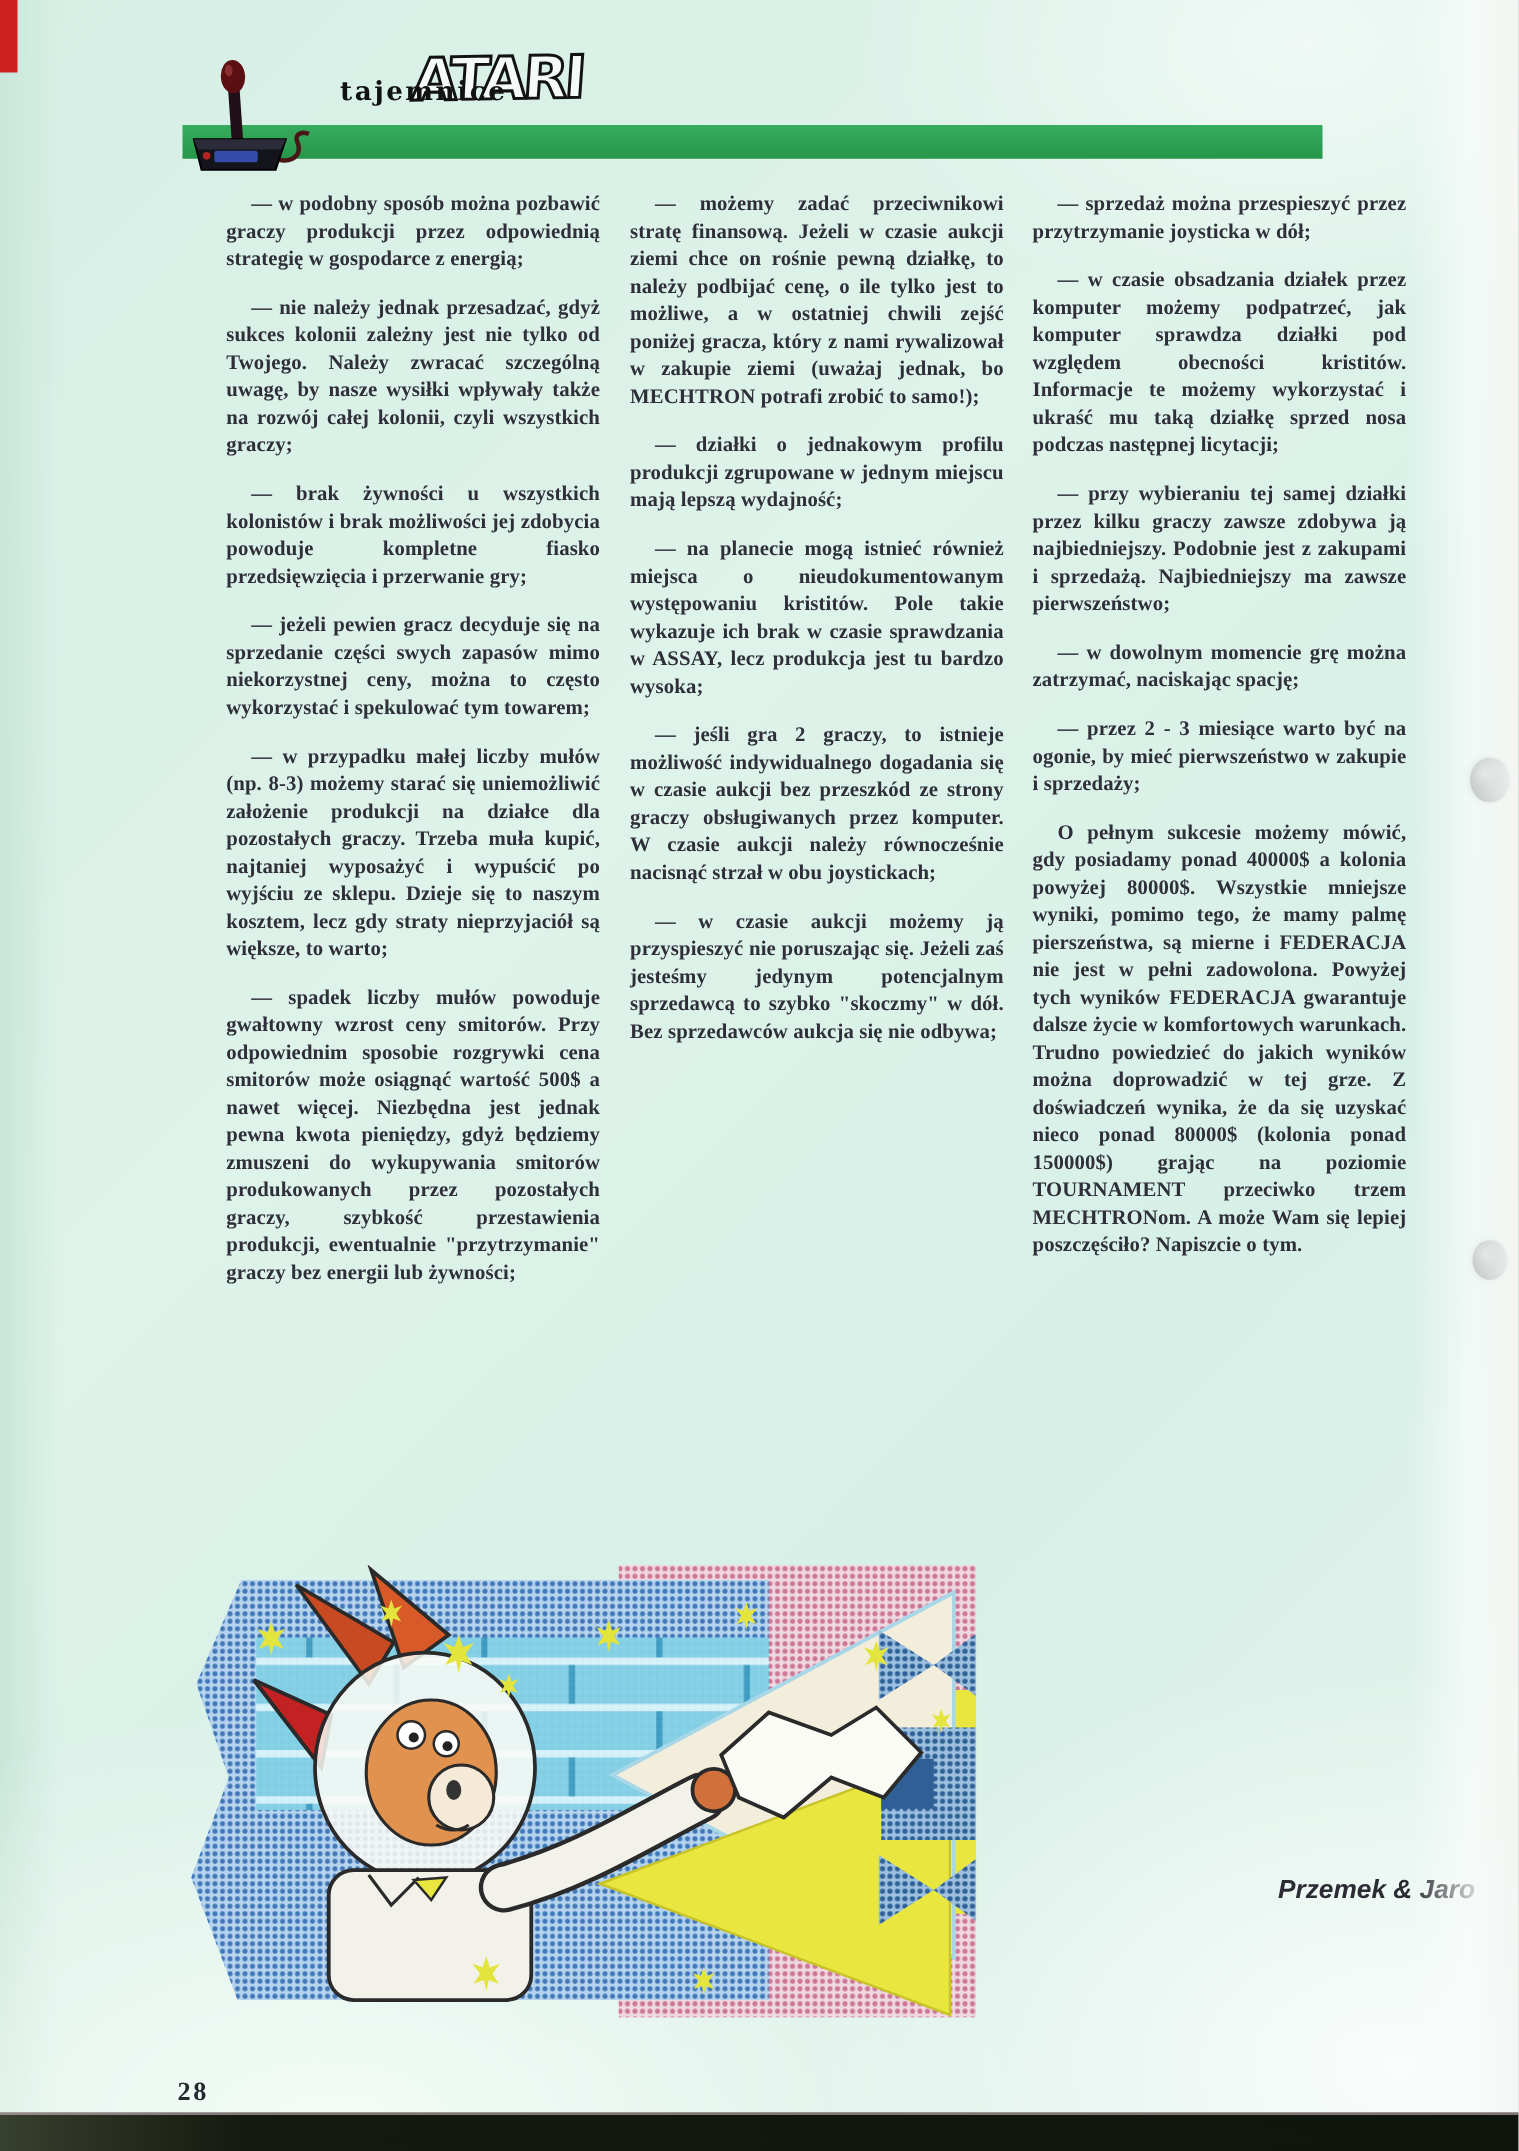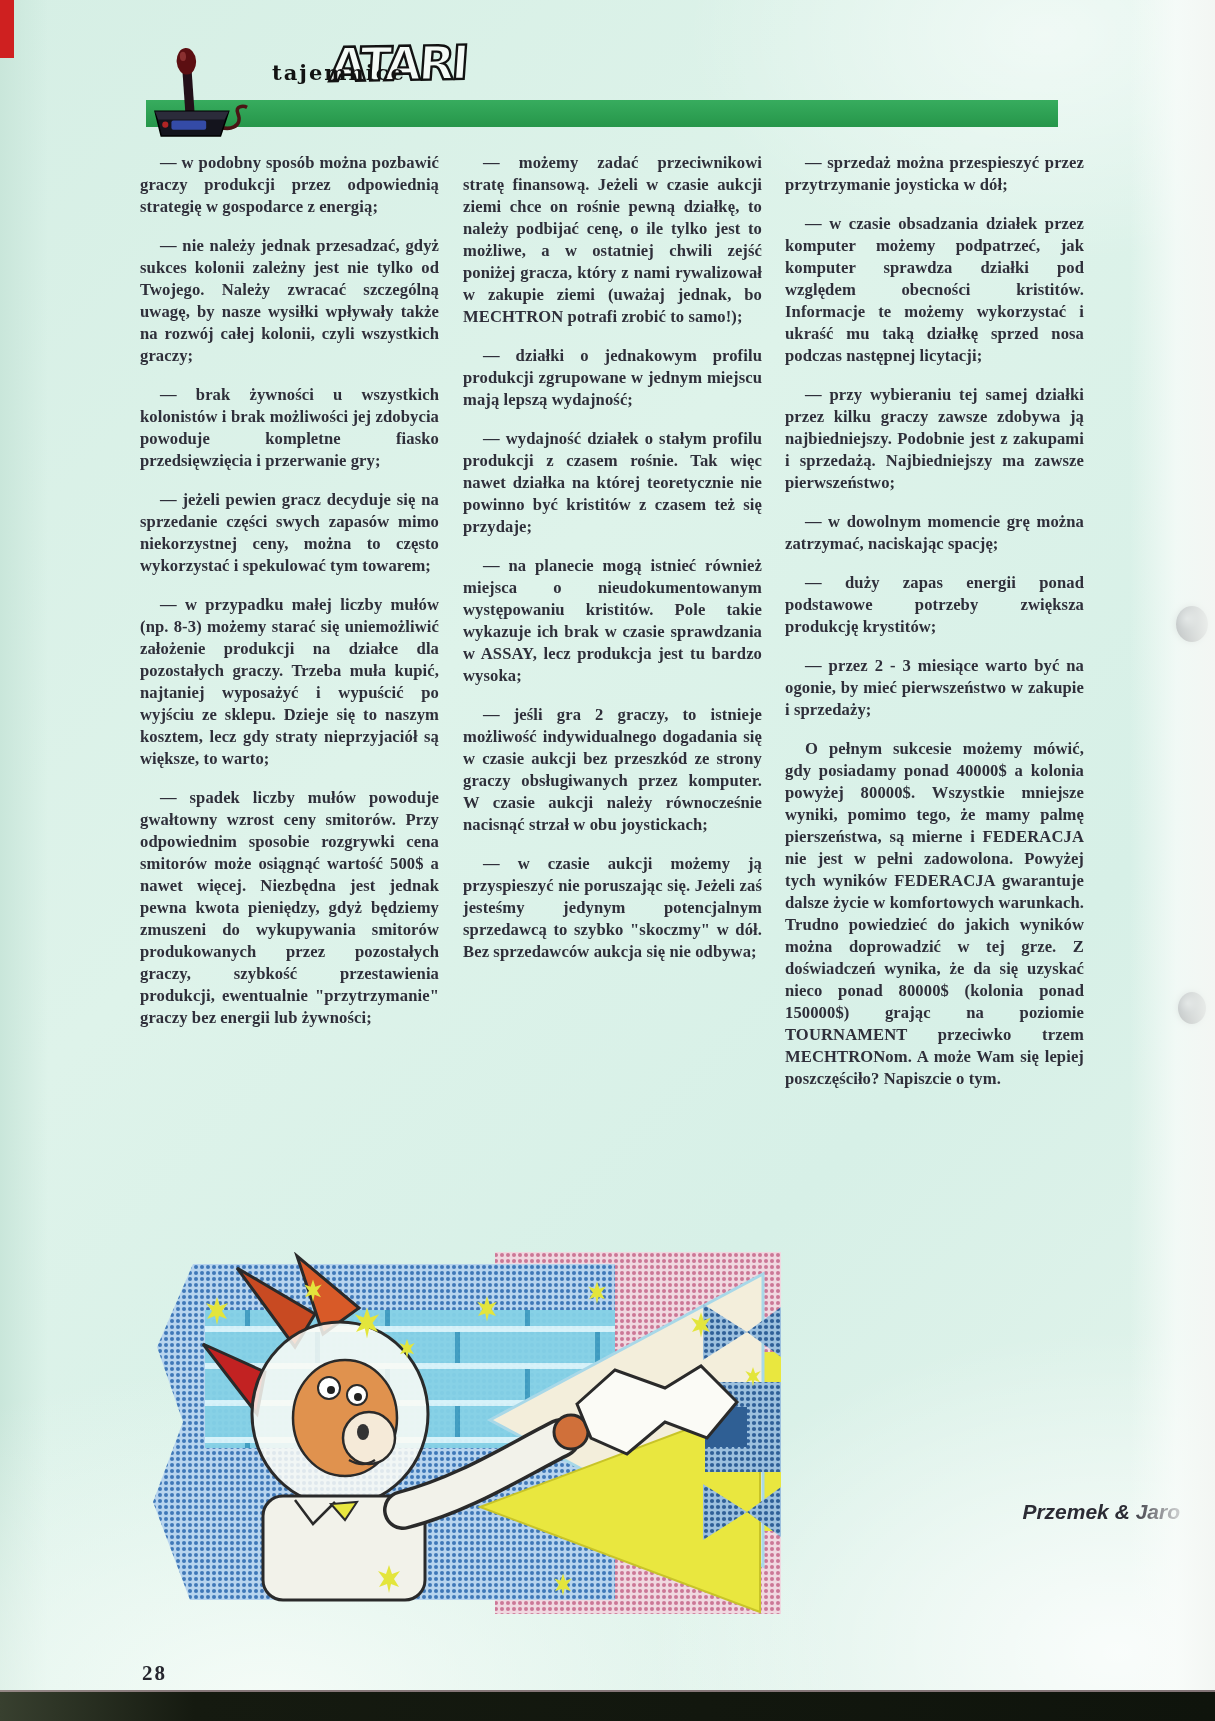--- a/index.html
+++ b/index.html
@@ -33,21 +33,21 @@
   .logo{position:absolute;left:272px;top:40px;width:260px;height:70px;}
   .logo-block{position:absolute;left:58px;top:-4px;
     font-family:"DejaVu Sans", sans-serif;font-weight:bold;font-size:47px;letter-spacing:-3px;
     color:#f4faf6;-webkit-text-stroke:2.4px #121212;transform:skewX(-5deg) rotate(-1deg);}
   .logo-script{position:absolute;left:0;top:20px;
     font-family:"DejaVu Serif", serif;font-weight:bold;font-size:21px;
     letter-spacing:2px;color:#121212;}
 
   
   .col{position:absolute;top:152px;width:299px;text-align:justify;
-    color:#2f2f3a;font-size:16.6px;line-height:22px;font-weight:600;letter-spacing:.1px;}
+    color:#2f2f3a;font-size:16.6px;line-height:22px;font-weight:600;letter-spacing:.1px;margin-left:41px;}
   .col1{left:140px;} .col2{left:463px;} .col3{left:785px;}
   .col p{margin:0;text-indent:20px;}
   .col p + p{margin-top:17px;}
 
   .signature{position:absolute;left:930px;top:1500px;width:250px;text-align:right;
     font-family:"Liberation Sans", sans-serif;font-style:italic;font-weight:bold;
     font-size:21px;color:#2b2b34;}
   .page-number{position:absolute;left:142px;top:1661px;
     font-size:21px;font-weight:bold;color:#26262e;letter-spacing:2px;}
 
@@ -86,31 +86,29 @@
       <p>— w podobny sposób można pozbawić graczy produkcji przez odpowiednią strategię w gospodarce z energią;</p>
       <p>— nie należy jednak przesadzać, gdyż sukces kolonii zależny jest nie tylko od Twojego. Należy zwracać szczególną uwagę, by nasze wysiłki wpływały także na rozwój całej kolonii, czyli wszystkich graczy;</p>
       <p>— brak żywności u wszystkich kolonistów i brak możliwości jej zdobycia powoduje kompletne fiasko przedsięwzięcia i przerwanie gry;</p>
       <p>— jeżeli pewien gracz decyduje się na sprzedanie części swych zapasów mimo niekorzystnej ceny, można to często wykorzystać i spekulować tym towarem;</p>
       <p>— w przypadku małej liczby mułów (np. 8-3) możemy starać się uniemożliwić założenie produkcji na działce dla pozostałych graczy. Trzeba muła kupić, najtaniej wyposażyć i wypuścić po wyjściu ze sklepu. Dzieje się to naszym kosztem, lecz gdy straty nieprzyjaciół są większe, to warto;</p>
       <p>— spadek liczby mułów powoduje gwałtowny wzrost ceny smitorów. Przy odpowiednim sposobie rozgrywki cena smitorów może osiągnąć wartość 500$ a nawet więcej. Niezbędna jest jednak pewna kwota pieniędzy, gdyż będziemy zmuszeni do wykupywania smitorów produkowanych przez pozostałych graczy, szybkość przestawienia produkcji, ewentualnie "przytrzymanie" graczy bez energii lub żywności;</p>
     </section>
     <section class="col col2">
       <p>— możemy zadać przeciwnikowi stratę finansową. Jeżeli w czasie aukcji ziemi chce on rośnie pewną działkę, to należy podbijać cenę, o ile tylko jest to możliwe, a w ostatniej chwili zejść poniżej gracza, który z nami rywalizował w zakupie ziemi (uważaj jednak, bo MECHTRON potrafi zrobić to samo!);</p>
       <p>— działki o jednakowym profilu produkcji zgrupowane w jednym miejscu mają lepszą wydajność;</p>
-      <p>— wydajność działek o stałym profilu produkcji z czasem rośnie. Tak więc nawet działka na której teoretycznie nie powinno być kristitów z czasem też się przydaje;</p>
       <p>— na planecie mogą istnieć również miejsca o nieudokumentowanym występowaniu kristitów. Pole takie wykazuje ich brak w czasie sprawdzania w ASSAY, lecz produkcja jest tu bardzo wysoka;</p>
       <p>— jeśli gra 2 graczy, to istnieje możliwość indywidualnego dogadania się w czasie aukcji bez przeszkód ze strony graczy obsługiwanych przez komputer. W czasie aukcji należy równocześnie nacisnąć strzał w obu joystickach;</p>
       <p>— w czasie aukcji możemy ją przyspieszyć nie poruszając się. Jeżeli zaś jesteśmy jedynym potencjalnym sprzedawcą to szybko "skoczmy" w dół. Bez sprzedawców aukcja się nie odbywa;</p>
     </section>
     <section class="col col3">
       <p>— sprzedaż można przespieszyć przez przytrzymanie joysticka w dół;</p>
       <p>— w czasie obsadzania działek przez komputer możemy podpatrzeć, jak komputer sprawdza działki pod względem obecności kristitów. Informacje te możemy wykorzystać i ukraść mu taką działkę sprzed nosa podczas następnej licytacji;</p>
       <p>— przy wybieraniu tej samej działki przez kilku graczy zawsze zdobywa ją najbiedniejszy. Podobnie jest z zakupami i sprzedażą. Najbiedniejszy ma zawsze pierwszeństwo;</p>
       <p>— w dowolnym momencie grę można zatrzymać, naciskając spację;</p>
-      <p>— duży zapas energii ponad podstawowe potrzeby zwiększa produkcję krystitów;</p>
       <p>— przez 2 - 3 miesiące warto być na ogonie, by mieć pierwszeństwo w zakupie i sprzedaży;</p>
       <p>O pełnym sukcesie możemy mówić, gdy posiadamy ponad 40000$ a kolonia powyżej 80000$. Wszystkie mniejsze wyniki, pomimo tego, że mamy palmę pierszeństwa, są mierne i FEDERACJA nie jest w pełni zadowolona. Powyżej tych wyników FEDERACJA gwarantuje dalsze życie w komfortowych warunkach. Trudno powiedzieć do jakich wyników można doprowadzić w tej grze. Z doświadczeń wynika, że da się uzyskać nieco ponad 80000$ (kolonia ponad 150000$) grając na poziomie TOURNAMENT przeciwko trzem MECHTRONom. A może Wam się lepiej poszczęściło? Napiszcie o tym.</p>
     </section>
   </main>
 
   <figure class="illustration">
     <svg viewBox="0 0 636 362">
       <defs>
         <pattern id="dotsBlue" width="6" height="6" patternUnits="userSpaceOnUse">
           <rect width="6" height="6" fill="#b7d4ee"></rect>

